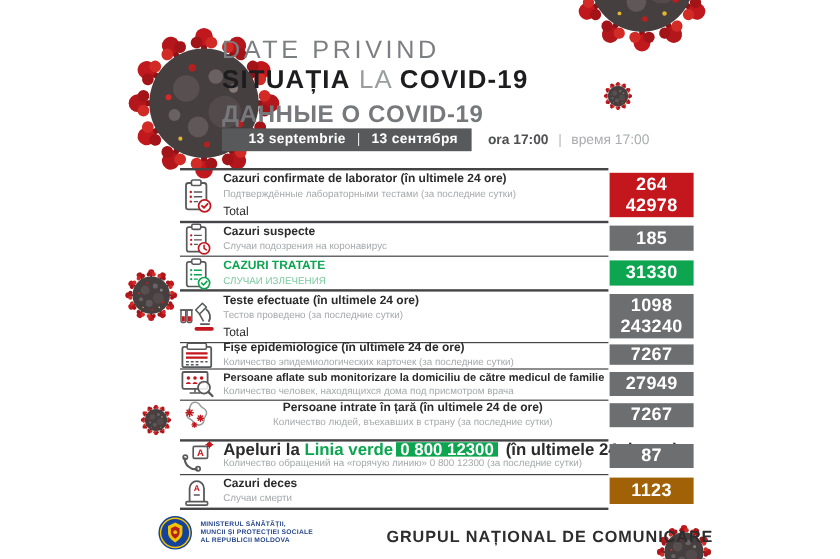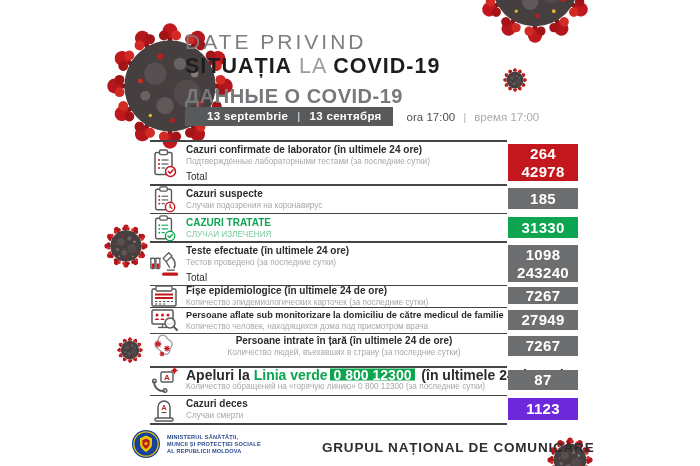--- a/index.html
+++ b/index.html
@@ -14,21 +14,21 @@
   
   .title1{position:absolute;left:185px;top:30px;font-size:21px;letter-spacing:3px;color:#7c7e81;}
   .title2{position:absolute;left:185px;top:54px;font-size:21.5px;letter-spacing:1px;color:#1d1d1f;font-weight:bold;}
   .title2 .lt{font-weight:normal;color:#9a9c9f;}
   .title3{position:absolute;left:185px;top:85px;font-size:20px;font-weight:bold;color:#77787b;letter-spacing:.5px;}
   .dateline{position:absolute;left:185px;top:107px;height:19px;display:flex;align-items:center;}
   .date-badge{background:#58595b;color:#fff;font-size:11.5px;font-weight:bold;
     padding:3px 11px 4px 22px;display:inline-flex;gap:9px;align-items:center;letter-spacing:.3px;}
   .date-badge .bar{font-weight:normal;opacity:.85;}
   .timepart{margin-left:14px;font-size:11.5px;}
-  .time-ro{font-weight:normal;color:#4f5052;}
+  .time-ro{font-weight:bold;color:#4f5052;}
   .time-bar{color:#b4b6b8;margin:0 8px;}
   .time-ru{color:#a9abae;}
   
   .rows{position:absolute;left:148px;top:0;width:430px;}
   .sep{position:absolute;left:2px;width:357px;height:1.6px;background:#454446;}
   .row{position:absolute;left:0;width:430px;}
   .icon{position:absolute;left:0;top:50%;transform:translateY(-50%);width:32px;height:32px;display:flex;align-items:center;justify-content:center;}
   .txt{position:absolute;left:38px;right:76px;top:50%;transform:translateY(-50%);}
   .rtitle{font-size:10px;font-weight:bold;color:#2b2b2b;white-space:nowrap;line-height:12px;}
   .rsub{font-size:8.2px;color:#a6a8ab;white-space:nowrap;line-height:10px;margin-top:1px;}
@@ -37,21 +37,21 @@
   .green .rsub{color:#7cc9a0;}
   .t-small{font-size:9.2px;}
   .t-mid{font-size:14px;}
   .lv-green{color:#0ea551;}
   .lv-badge{background:#0ea551;color:#fff;padding:0 4px;margin:0 2px;display:inline-block;}
   .vbox{position:absolute;right:0;top:2px;bottom:2px;width:70px;display:flex;flex-direction:column;
     align-items:center;justify-content:center;color:#fff;font-weight:bold;font-size:15px;line-height:18px;letter-spacing:.3px;}
   .v-red{background:#c4161d;}
   .v-gray{background:#6d6e70;}
   .v-green{background:#0ea551;}
-  .v-black{background:#6d28d9;}
+  .v-black{background:#a16207;}
   
   .r1{top:142px;height:41px;} .r2{top:186px;height:25px;} .r3{top:215px;height:25px;}
   .r4{top:243px;height:41px;} .r5{top:285px;height:21px;} .r6{top:308px;height:24px;}
   .r7{top:334px;height:24px;text-align:center;} .r8{top:368px;height:24px;} .r9{top:396px;height:26px;}
   
   .footer-logo{position:absolute;left:131px;top:429px;width:30px;height:30px;}
   .ministry{position:absolute;left:167px;top:434px;font-size:5.6px;line-height:7px;font-weight:bold;
     color:#2a4a8f;letter-spacing:.2px;}
   .natgroup{position:absolute;left:322px;top:440px;font-size:13.5px;font-weight:bold;color:#2d2d2d;letter-spacing:.8px;white-space:nowrap;}
   svg{display:block;}

